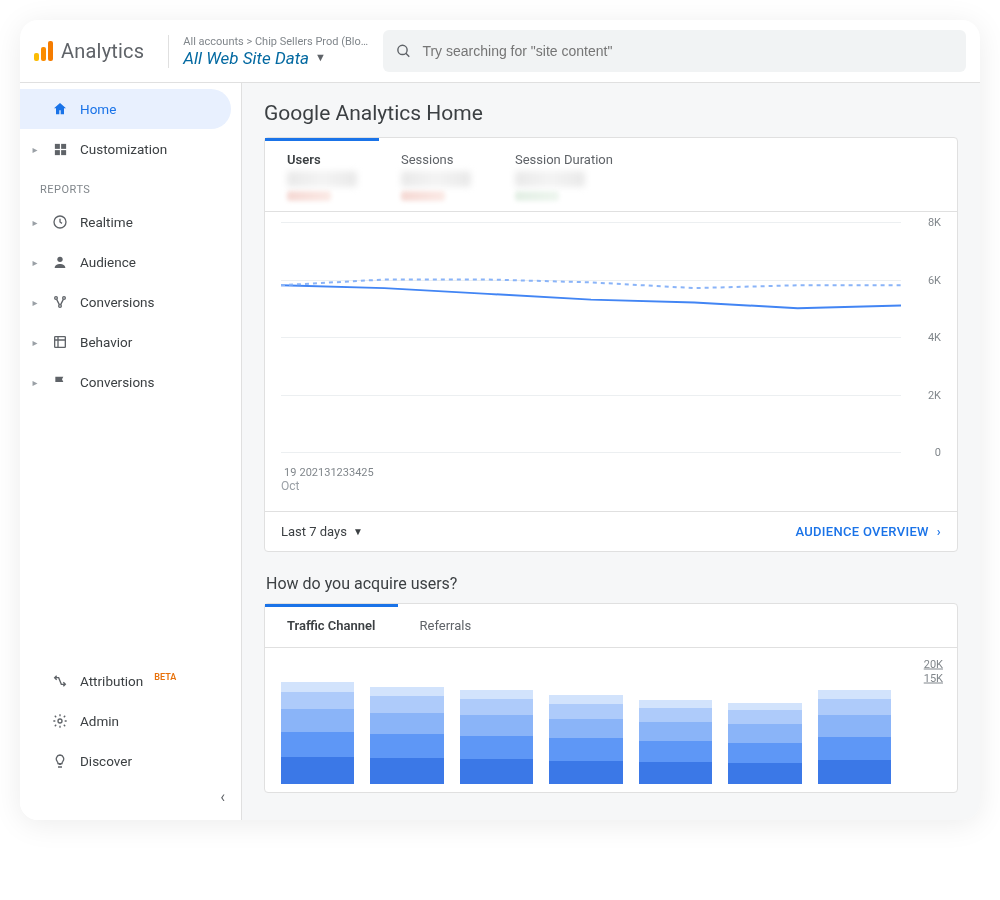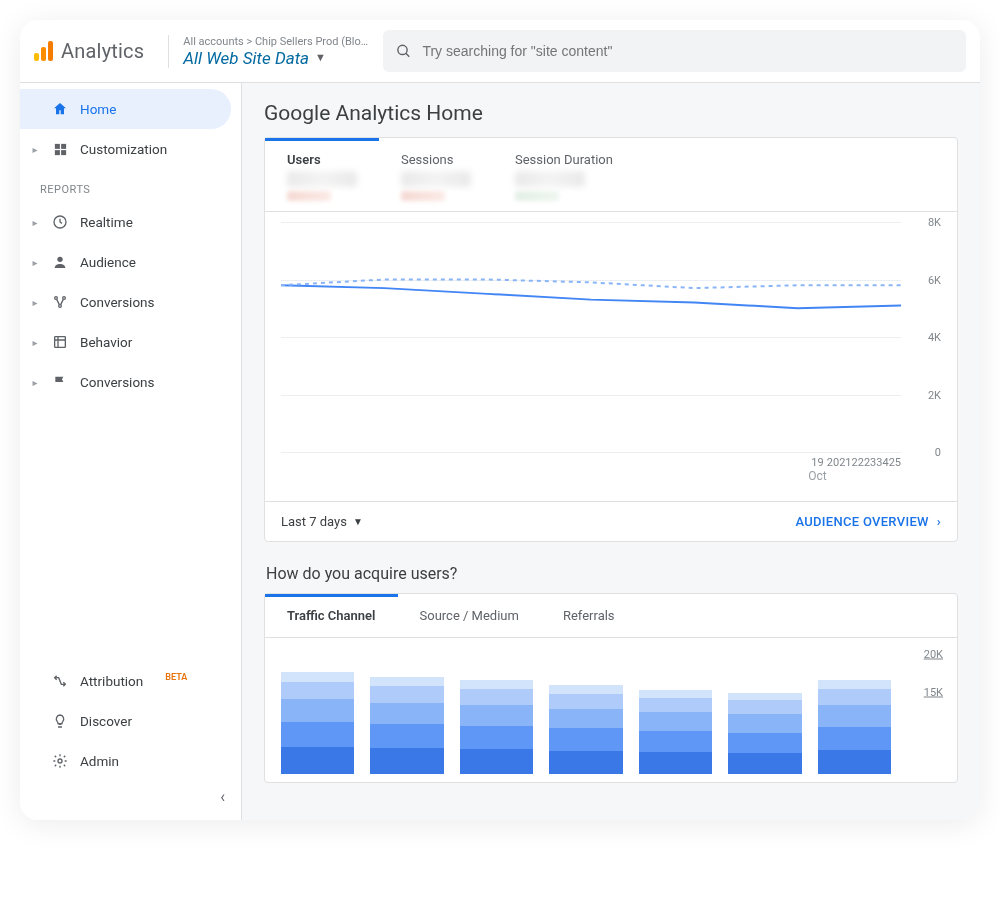--- a/index.html
+++ b/index.html
@@ -27,37 +27,37 @@
   .sidebar { width: 222px; border-right:1px solid #e0e0e0; background:#fff; display:flex; flex-direction:column; }
   .nav { padding-top:6px; }
   .nav-item { display:flex; align-items:center; height:40px; padding:0 16px 0 10px; gap:10px; font-size:13.5px; color:#3c4043; cursor:pointer; }
   .nav-item .caret { width:10px; color:#9aa0a6; font-size:10px; text-align:center; }
   .nav-item .ic { width:20px; display:flex; justify-content:center; color:#5f6368; }
   .nav-item.active { color:#1a73e8; background:#e8f0fe; border-radius:0 20px 20px 0; margin-right:10px; }
   .nav-item.active .ic { color:#1a73e8; }
   .nav-section { font-size:11px; color:#80868b; letter-spacing:.5px; padding:14px 16px 6px 20px; }
   .sidebar-bottom { margin-top:auto; padding-bottom:8px; }
   .collapse { text-align:right; padding:6px 16px; color:#5f6368; cursor:pointer; }
-  .badge { font-size:9px; color:#e8710a; font-weight:600; margin-left:12px; position:relative; top:-4px;}
+  .badge { font-size:9px; color:#e8710a; font-weight:600; margin-left:1px; position:relative; top:-4px;}
   
   .main { flex:1; background:#f6f7f8; overflow:auto; padding:18px 22px; }
   .page-title { font-size:21px; color:#3c4043; margin-bottom:12px; }
   .card { background:#fff; border:1px solid #e0e0e0; border-radius:4px; margin-bottom:22px; }
   .tabs { display:flex; border-bottom:1px solid #e0e0e0; }
   .tab { padding:14px 22px 10px 22px; font-size:13px; color:#5f6368; cursor:pointer; display:flex; flex-direction:column; gap:4px; }
   .tab.active { border-top:3px solid #1a73e8; padding-top:11px; }
   .tab.active .tab-label { font-weight:600; color:#3c4043; }
   .tab-value { width:70px; height:16px; border-radius:3px; background:linear-gradient(90deg,#e9e9e9,#f4f4f4,#e9e9e9); filter: blur(3px); }
   .tab-delta { width:44px; height:10px; border-radius:3px; background:linear-gradient(90deg,#f5d9d4,#fbeae6); filter: blur(2px); }
   .tab-delta.neutral { background:linear-gradient(90deg,#e3efe5,#eef6ef); }
   .chart-wrap { padding:10px 16px 18px 16px; }
   .chart { position:relative; height:230px; }
   .gridline { position:absolute; left:0; right:40px; border-top:1px solid #eceff1; }
   .ylab { position:absolute; right:0; font-size:11px; color:#80868b; transform:translateY(-50%); }
-  .xaxis { display:flex; justify-content:flex-end; margin-top:4px; padding-right:40px; font-size:11px; color:#80868b; }
+  .xaxis { display:flex; justify-content:flex-start; margin-top:14px; padding-right:40px; font-size:11px; color:#80868b; }
   .xaxis .xt { text-align:center; }
   .xaxis .xt .sub { font-size:12px; color:#9aa0a6; }
   .card-footer { display:flex; align-items:center; justify-content:space-between; border-top:1px solid #e0e0e0; padding:12px 16px; font-size:13px; }
   .range-sel { display:flex; align-items:center; gap:6px; color:#3c4043; cursor:pointer; }
   .link-btn { color:#1a73e8; font-weight:500; letter-spacing:.3px; display:flex; align-items:center; gap:8px; cursor:pointer; }
   
   .section-title { font-size:16px; color:#3c4043; margin:0 0 10px 2px; }
   .tabs2 { display:flex; border-bottom:1px solid #e0e0e0; }
   .tab2 { padding:14px 22px; font-size:13px; color:#5f6368; cursor:pointer; }
   .tab2.active { border-top:3px solid #1a73e8; padding-top:11px; font-weight:600; color:#3c4043; }
@@ -188,34 +188,34 @@
                   <path d="M4 7h6l4 10h6M7 4l-3 3 3 3M17 14l3 3-3 3"></path>
                 </svg>
             </span>
             <span>Attribution</span>
             <span class="badge">BETA</span>
           </div>
           <div class="nav-item">
             <span class="caret"></span>
             <span class="ic">
               <svg width="16" height="16" viewBox="0 0 24 24" fill="none" stroke="currentColor" stroke-width="2">
-                  <path d="M9 21h6M10 17h4M12 3a6 6 0 00-4 10c1 1 1 2 1 3h6c0-1 0-2 1-3a6 6 0 00-4-10z"></path>
-                </svg>
-            </span>
-            <span>Discover</span>
-          </div>
-          <div class="nav-item">
-            <span class="caret"></span>
-            <span class="ic">
-              <svg width="16" height="16" viewBox="0 0 24 24" fill="none" stroke="currentColor" stroke-width="2">
                   <circle cx="12" cy="12" r="3"></circle>
                   <path d="M12 2v3M12 19v3M4.2 4.2l2.1 2.1M17.7 17.7l2.1 2.1M2 12h3M19 12h3M4.2 19.8l2.1-2.1M17.7 6.3l2.1-2.1"></path>
                 </svg>
             </span>
             <span>Admin</span>
+          </div>
+          <div class="nav-item">
+            <span class="caret"></span>
+            <span class="ic">
+              <svg width="16" height="16" viewBox="0 0 24 24" fill="none" stroke="currentColor" stroke-width="2">
+                  <path d="M9 21h6M10 17h4M12 3a6 6 0 00-4 10c1 1 1 2 1 3h6c0-1 0-2 1-3a6 6 0 00-4-10z"></path>
+                </svg>
+            </span>
+            <span>Discover</span>
           </div>
           <div class="collapse">
             <span>‹</span>
           </div>
         </div>
       </div>
 
       <div class="main">
         <div class="page-title">Google Analytics Home</div>
 
@@ -252,21 +252,21 @@
                 <div class="ylab" style="top: 0px;">8K</div>
                 <svg class="linechart" viewBox="0 0 100 230" preserveAspectRatio="none">
                   <polyline points="0,63.25 16.666666666666664,66.125 33.33333333333333,71.875 50,77.625 66.66666666666666,80.5 83.33333333333334,86.25 100,83.375" fill="none" stroke="#4285f4" stroke-width="2" vector-effect="non-scaling-stroke"></polyline>
                   <polyline points="0,63.25 16.666666666666664,57.5 33.33333333333333,57.5 50,60.375 66.66666666666666,66.125 83.33333333333334,63.25 100,63.25" fill="none" stroke="#8ab4f8" stroke-width="2" vector-effect="non-scaling-stroke" stroke-dasharray="4 4"></polyline>
                 </svg>
               </div>
             <div class="xaxis" id="xaxis1">
                 <div class="xt">19<div class="sub">Oct</div></div>
                 <div class="xt">20</div>
                 <div class="xt">21</div>
-                <div class="xt">22</div>
+                <div class="xt">31</div>
                 <div class="xt">23</div>
                 <div class="xt">34</div>
                 <div class="xt">25</div>
               </div>
           </div>
 
           <div class="card-footer">
             <div class="range-sel">
               <span>Last 7 days</span>
               <span style="font-size:10px;">▼</span>
@@ -275,21 +275,20 @@
               <span>AUDIENCE OVERVIEW</span>
               <span>›</span>
             </div>
           </div>
         </div>
 
         <div class="section-title">How do you acquire users?</div>
         <div class="card">
           <div class="tabs2">
             <div class="tab2 active">Traffic Channel</div>
-            <div class="tab2">Source / Medium</div>
             <div class="tab2">Referrals</div>
           </div>
           <div class="bars-wrap">
             <div class="bars" id="bars">
                 <div class="barcol">
                   <div class="seg" style="background: rgb(59, 120, 231); height: 27px;"></div>
                   <div class="seg" style="background: rgb(94, 151, 246); height: 25.2px;"></div>
                   <div class="seg" style="background: rgb(138, 180, 248); height: 22.8px;"></div>
                   <div class="seg" style="background: rgb(174, 203, 250); height: 16.8px;"></div>
                   <div class="seg" style="background: rgb(210, 227, 252); height: 10.2px;"></div>
@@ -331,21 +330,21 @@
                 </div>
                 <div class="barcol">
                   <div class="seg" style="background: rgb(59, 120, 231); height: 24px;"></div>
                   <div class="seg" style="background: rgb(94, 151, 246); height: 23.4px;"></div>
                   <div class="seg" style="background: rgb(138, 180, 248); height: 21.6px;"></div>
                   <div class="seg" style="background: rgb(174, 203, 250); height: 16.2px;"></div>
                   <div class="seg" style="background: rgb(210, 227, 252); height: 9px;"></div>
                 </div>
               </div>
             <div id="y2labels">
-                <div class="y2" style="top: 54px;">15K</div>
+                <div class="y2" style="top: 30px;">15K</div>
                 <div class="y2" style="top: 16px;">20K</div>
               </div>
           </div>
         </div>
 
       </div>
     </div>
   </div>
 </div>
 

